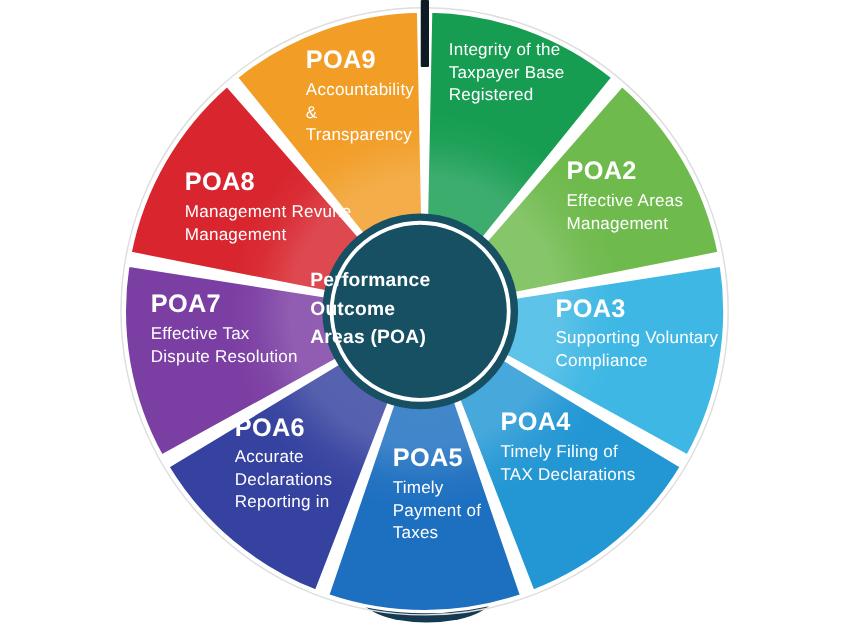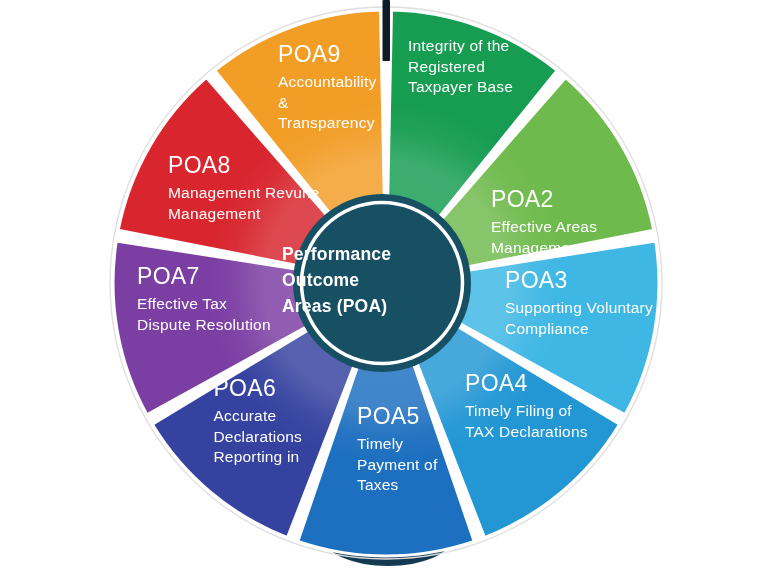--- a/index.html
+++ b/index.html
@@ -1,25 +1,25 @@
 <!DOCTYPE html>
 <html><head>
 <meta charset="utf-8">
 <style>
   html,body{margin:0;padding:0;}
   body{background:#ffffff;font-family:"Liberation Sans", sans-serif;}
   #stage{position:relative;width:775px;height:569px;background:#ffffff;overflow:hidden;}
   #wheel-svg{position:absolute;left:0;top:0;}
   .seg-label{position:absolute;color:#ffffff;}
-  .seg-title{font-size:23px;font-weight:400;letter-spacing:.3px;line-height:1.15;}
+  .seg-title{font-size:23px;font-weight:700;letter-spacing:.3px;line-height:1.15;}
   .seg-desc{margin-top:5px;font-size:15.5px;line-height:20.5px;font-weight:400;letter-spacing:.2px;}
   #lbl-poa1{left:408px;top:31px;}
-  #lbl-poa2{left:491px;top:142px;margin-top:44px;}
+  #lbl-poa2{left:515px;top:142px;}
   #lbl-poa3{left:505px;top:267px;}
-  #lbl-poa4{left:455px;top:370px;margin-left:10px;}
+  #lbl-poa4{left:455px;top:370px;}
   #lbl-poa5{left:357px;top:403px;}
   #lbl-poa6{right:473px;top:375px;}
   #lbl-poa7{left:137px;top:263px;}
   #lbl-poa8{left:168px;top:152px;}
   #lbl-poa9{left:278px;top:41px;}
   #center-label{position:absolute;left:282px;top:241px;width:200px;text-align:left;
     color:#ffffff;font-size:17.5px;font-weight:700;line-height:26px;letter-spacing:.2px;}
 </style>
 </head>
 <body>
@@ -56,22 +56,22 @@
 
     <rect x="382.5" y="0" width="7.5" height="61" rx="1" fill="#0F1B24"></rect>
 
     <circle cx="382" cy="283" r="89" fill="#174F63"></circle>
     <circle cx="382" cy="283" r="80.5" fill="none" stroke-width="3.5" stroke="#FFFFFF"></circle>
   </svg>
 
   <div class="seg-label" id="lbl-poa1">
     <div class="seg-desc">
         <div>Integrity of the</div>
+        <div>Taxpayer Base</div>
         <div>Registered</div>
-        <div>Taxpayer Base</div>
       </div>
   </div>
   <div class="seg-label" id="lbl-poa2">
     <div class="seg-title">POA2</div>
     <div class="seg-desc">
         <div>Effective Areas</div>
         <div>Management</div>
       </div>
   </div>
   <div class="seg-label" id="lbl-poa3">

